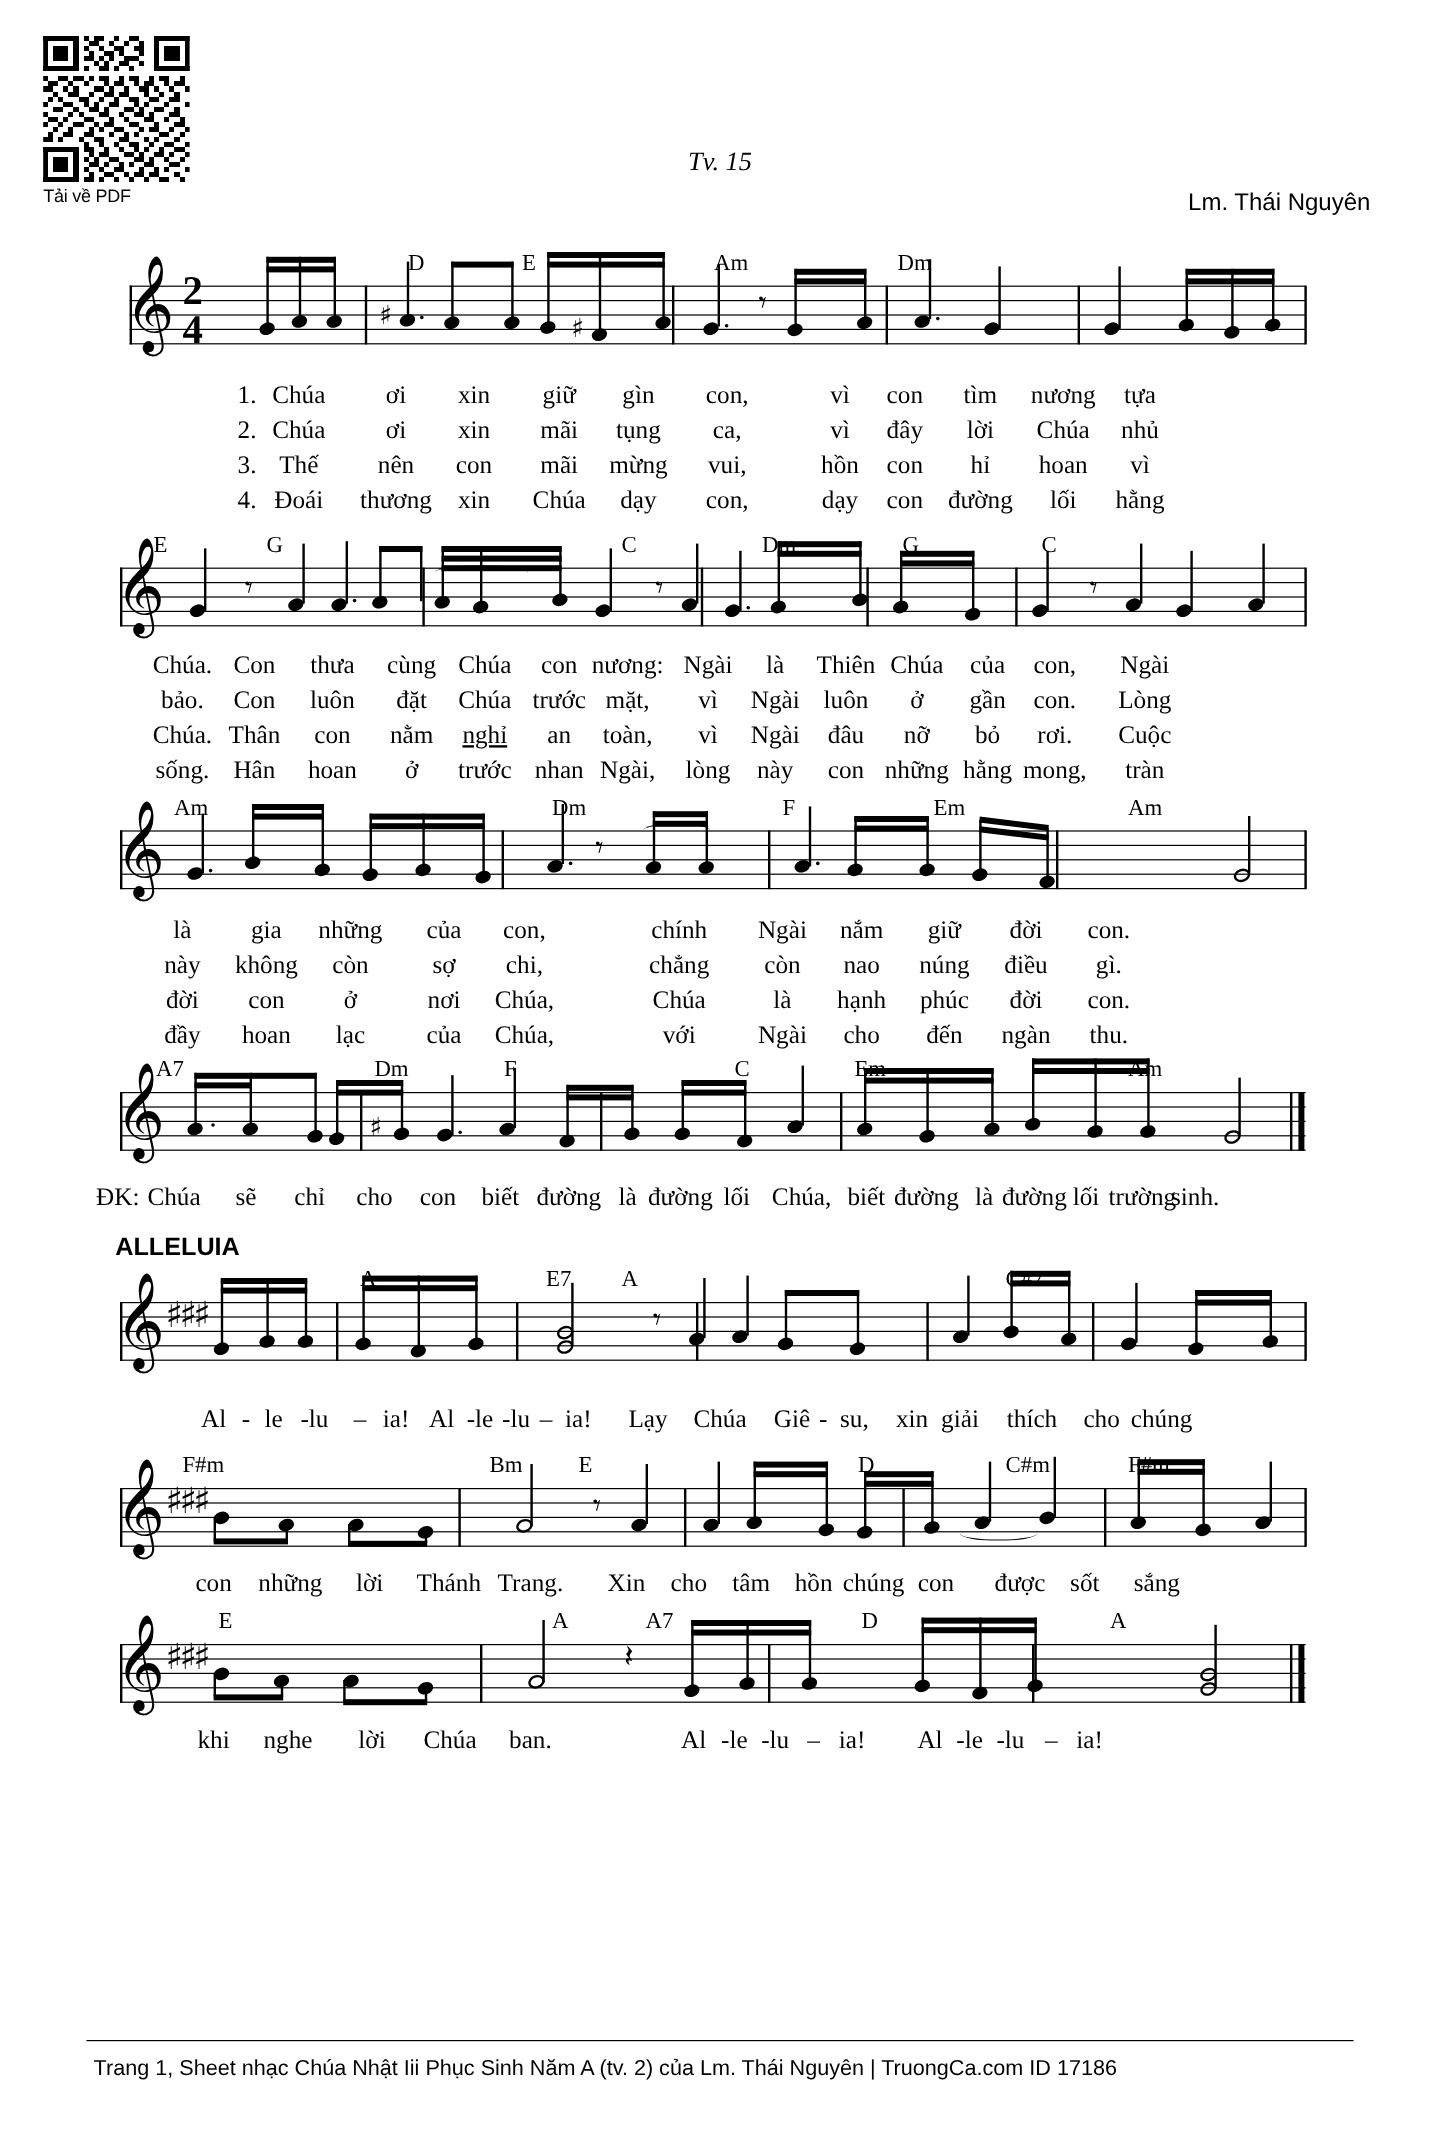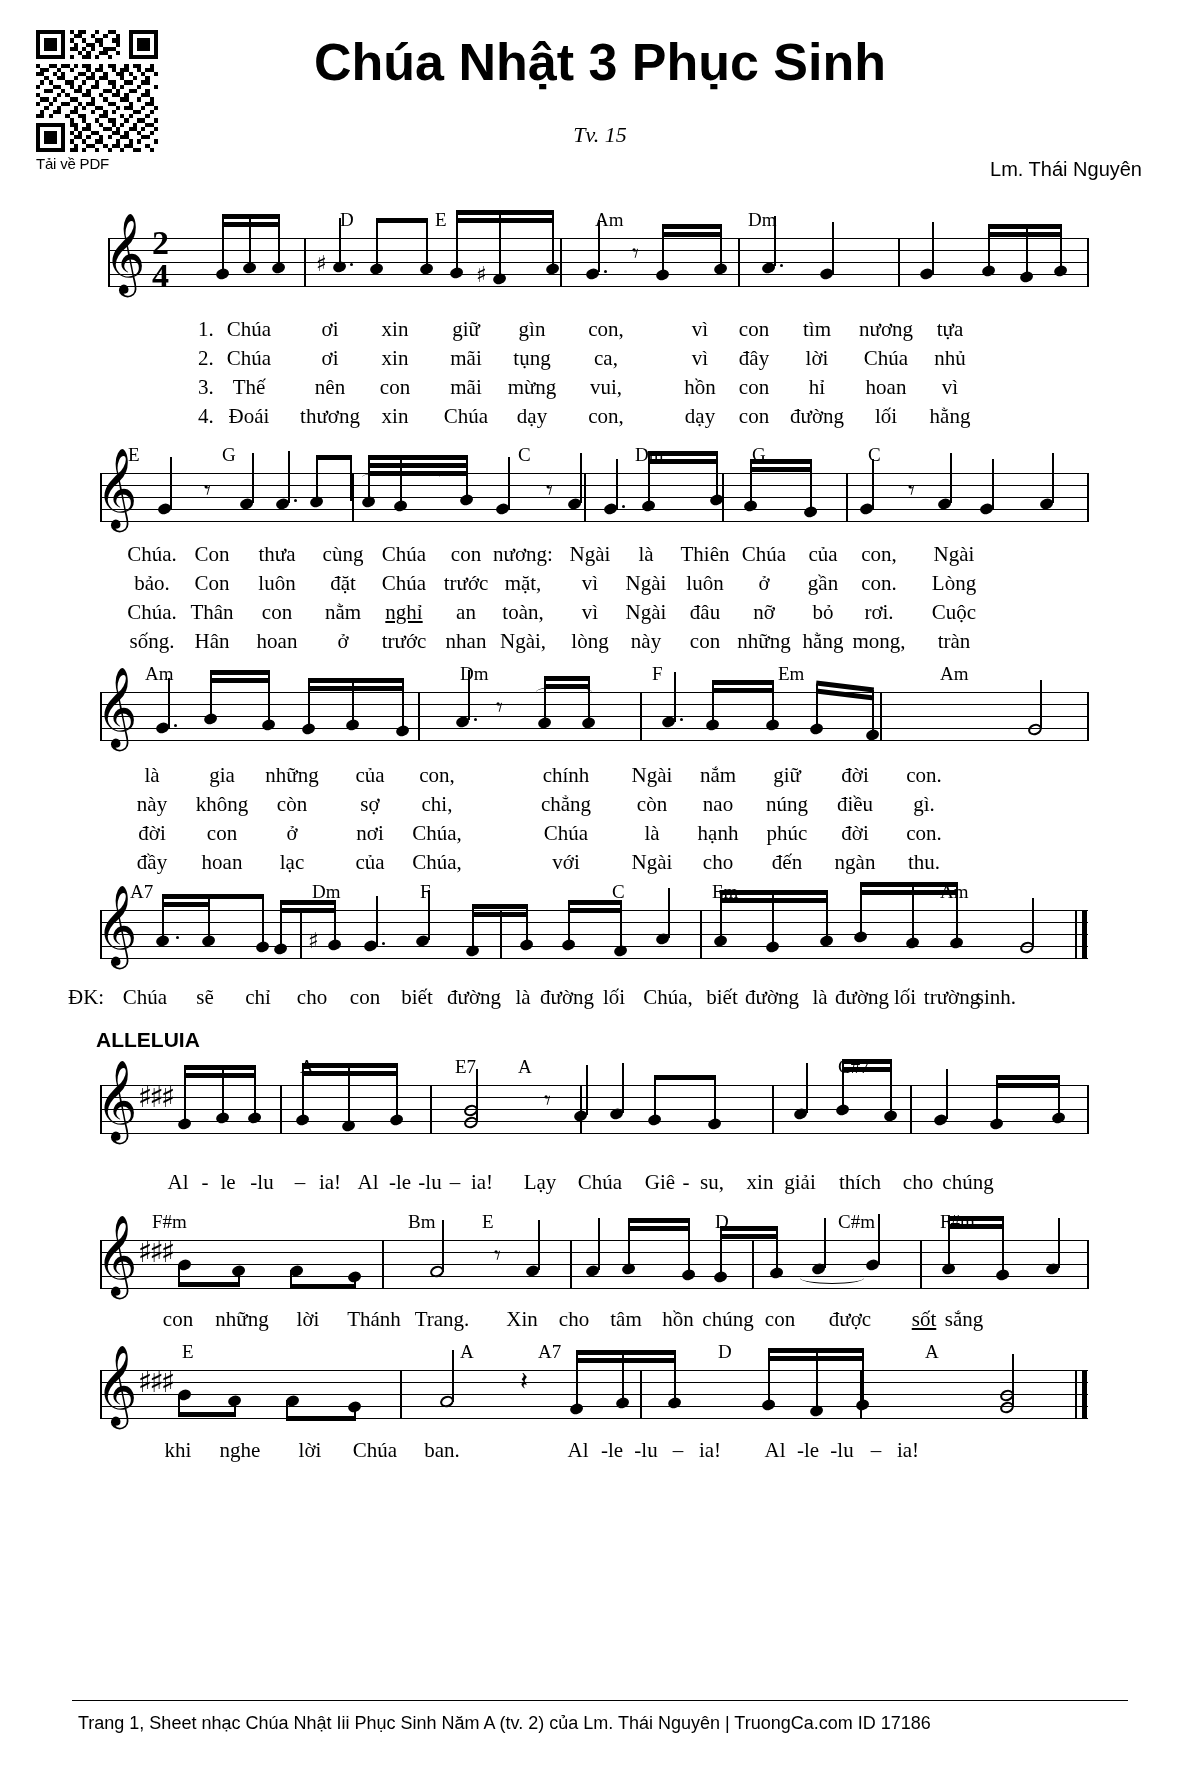--- a/index.html
+++ b/index.html
@@ -210,21 +210,21 @@
   }
   .section-label {
     position: absolute;
     left: 96px;
     font-family: "Liberation Sans", sans-serif;
     font-weight: bold;
     font-size: 21px;
   }
   .refrain-label {
     position: absolute;
-    left: 68px;
+    left: 80px;
     font-family: "Liberation Serif", serif;
     font-size: 21px;
     white-space: nowrap;
   }
 
   
   .footer-rule {
     position: absolute;
     left: 72px;
     right: 72px;
@@ -456,21 +456,20 @@
           <rect x="14" y="28" width="1" height="1"></rect>
           <rect x="17" y="28" width="1" height="1"></rect>
         <rect x="20" y="28" width="1" height="1"></rect>
           <rect x="23" y="28" width="2" height="1"></rect>
           <rect x="27" y="28" width="1" height="1"></rect>
       </g>
     </svg>
     <div class="qr-caption">Tải về PDF</div>
   </div>
 
-  <div class="doc-title">Chúa Nhật 3 Phục Sinh</div>
   <div class="doc-subtitle">Tv. 15</div>
   <div class="doc-author">Lm. Thái Nguyên</div>
 
   <div class="system" style="top:238px;">
     <div class="staff" style="left:108px; width:980px;">
       <div class="line"></div>
       <div class="line"></div>
       <div class="line"></div>
       <div class="line"></div>
       <div class="line"></div>
@@ -1165,21 +1164,21 @@
     <span class="syl" style="left:212px;">lời</span>
     <span class="syl" style="left:278px;">Thánh</span>
     <span class="syl" style="left:346px;">Trang.</span>
     <span class="syl" style="left:426px;">Xin</span>
     <span class="syl" style="left:478px;">cho</span>
     <span class="syl" style="left:530px;">tâm</span>
     <span class="syl" style="left:582px;">hồn</span>
     <span class="syl" style="left:632px;">chúng</span>
     <span class="syl" style="left:684px;">con</span>
     <span class="syl" style="left:754px;">được</span>
-    <span class="syl" style="left:828px;text-decoration:underline;">sốt</span>
+    <span class="syl" style="left:808px;">sốt</span>
     <span class="syl" style="left:868px;">sắng</span>
   </div>
 
   <div class="system" style="top:1370px;">
     <div class="staff" style="left:100px; width:988px;">
       <div class="line"></div>
       <div class="line"></div>
       <div class="line"></div>
       <div class="line"></div>
       <div class="line"></div>

